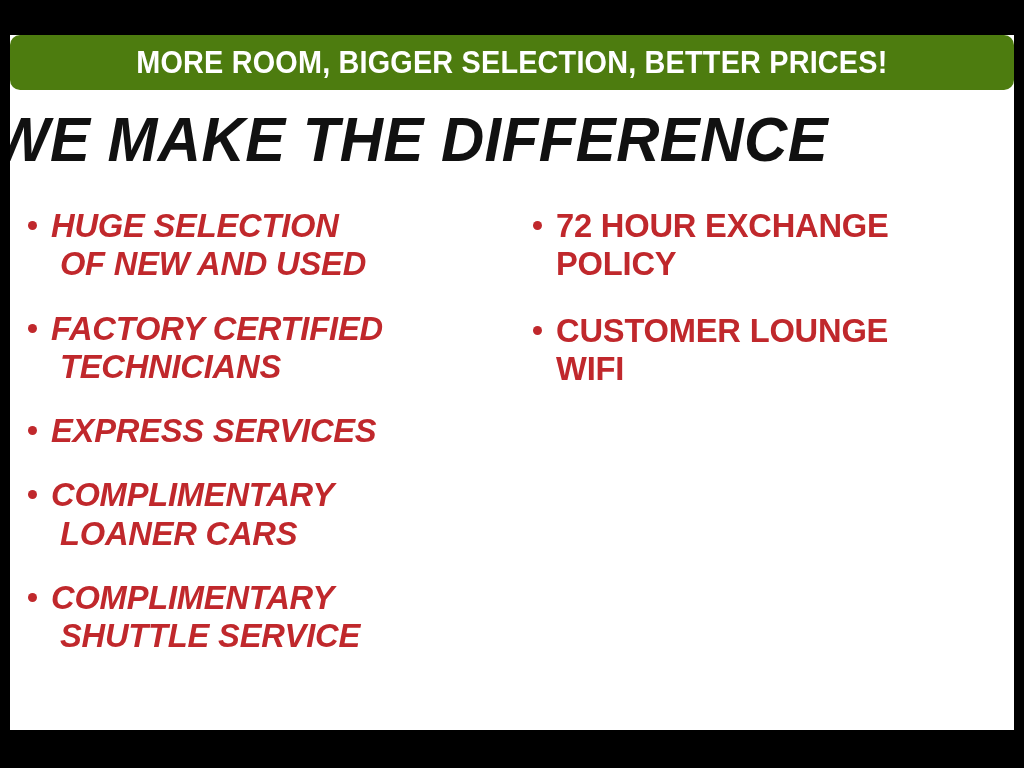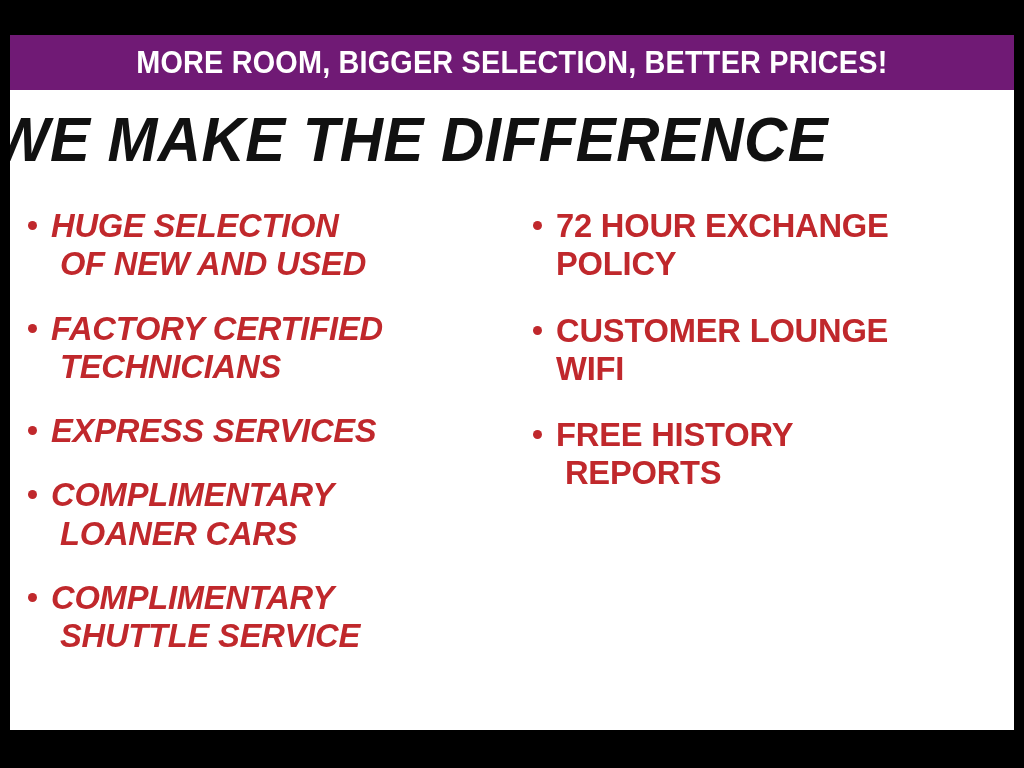--- a/index.html
+++ b/index.html
@@ -33,24 +33,25 @@
     overflow: hidden;
   }
 
   
   .banner {
     position: absolute;
     left: 0;
     top: 0;
     width: 1004px;
     height: 55px;
-    background: #701a75;
+    background: #4d7c0f;
     display: flex;
     align-items: center;
     justify-content: center;
+    border-radius: 10px;
   }
   .banner-text {
     color: #ffffff;
     font-family: "Liberation Sans Narrow", "Liberation Sans", sans-serif;
     font-weight: bold;
     font-size: 31px;
     letter-spacing: 0.2px;
     line-height: 1;
     white-space: nowrap;
     transform: scaleX(0.93);
@@ -217,25 +218,18 @@
         <div class="bullet-item">
           <span class="bullet-dot"></span>
           <span class="bullet-lines">
             <div class="bline">CUSTOMER LOUNGE</div>
             <div class="bline">WIFI</div>
           </span>
         </div>
 
 
 
-        <div class="bullet-item">
-          <span class="bullet-dot"></span>
-          <span class="bullet-lines">
-            <div class="bline">FREE HISTORY</div>
-            <div class="bline indent">REPORTS</div>
-          </span>
-        </div>
 
       </div>
     </div>
 
   </div>
 </div>
 
 </body></html>

